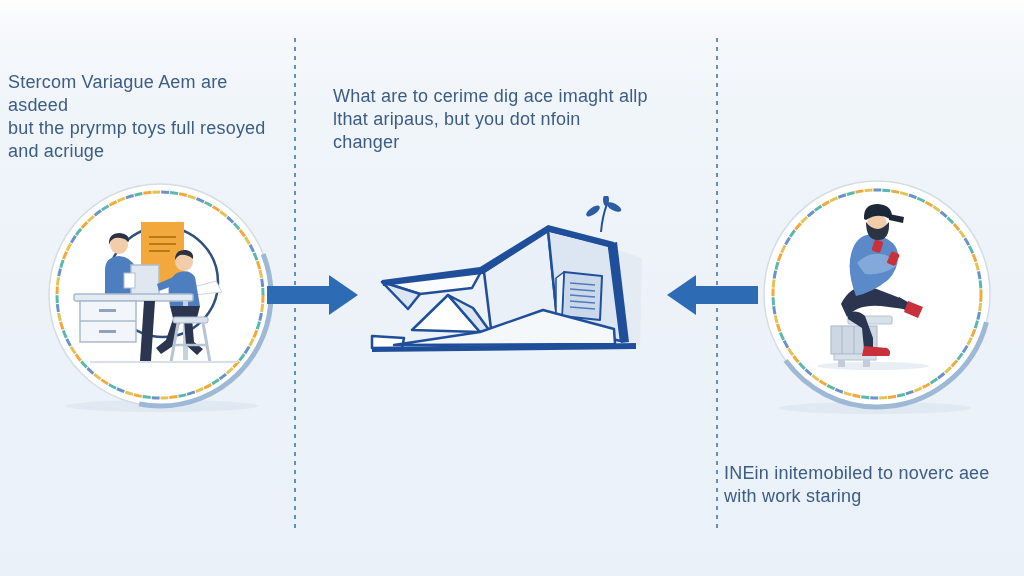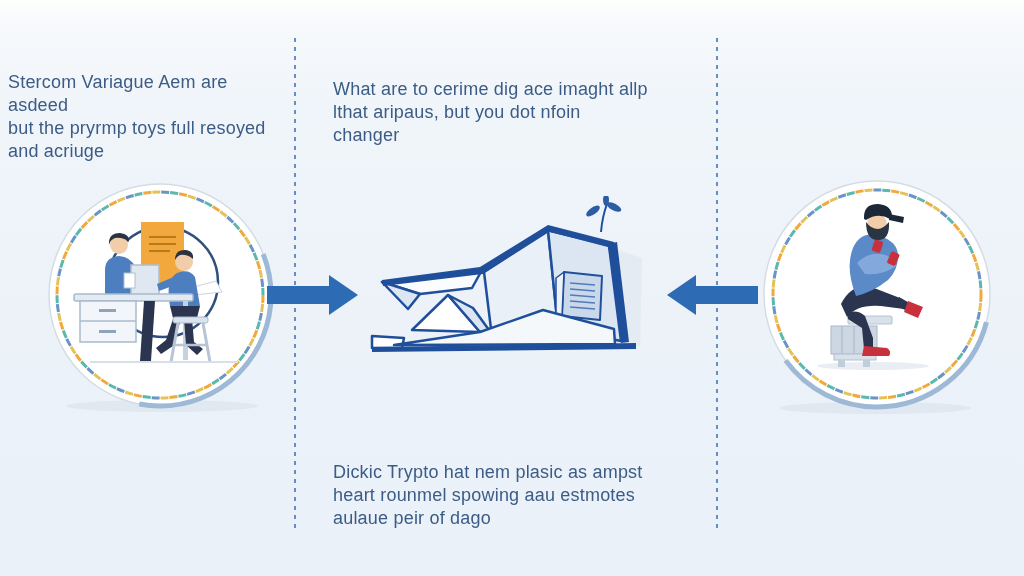--- a/index.html
+++ b/index.html
@@ -21,21 +21,21 @@
   .text-block{
     position:absolute;
     font-weight:500;
     font-size:18px;line-height:1.27;
     color:#3c5c86;
     letter-spacing:.2px;
     text-align:left;
     white-space:pre-line;
   }
   .tb-tl{left:8px;   top:71px;  width:268px;}
-  .tb-tm{left:333px; top:78px;  width:344px;}
+  .tb-tm{left:333px; top:85px;  width:344px;}
   .tb-tr{left:724px; top:89px;  width:292px;}
   .tb-bl{left:8px;   top:461px; width:268px;}
   .tb-bm{left:333px; top:461px; width:344px;}
   .tb-br{left:724px; top:462px; width:292px;}
   .illus{position:absolute;}
   .circle-left {left:44px; top:180px; width:232px; height:236px;}
   .circle-right{left:761px;top:176px; width:232px; height:242px;}
   .center-art  {left:360px;top:196px; width:294px; height:174px;}
   .arrow{position:absolute;width:92px;height:42px;}
   .arrow-left {left:267px;top:274px;}
@@ -49,23 +49,22 @@
 
   <div class="divider divider-left"></div>
   <div class="divider divider-right"></div>
 
   <div class="text-block tb-tl">Stercom Variague Aem are asdeed
 but the pryrmp toys full resoyed
 and acriuge</div>
   <div class="text-block tb-tm">What are to cerime dig ace imaght allp
 lthat aripaus, but you dot nfoin
 changer</div>
-  <div class="text-block tb-bm">Dickic Trypto hat nem plasic as ampst
-heart rounmel spowing aau estmotes
-aulaue peir of dago</div>
+  <div class="text-block tb-br">INEin initemobiled to noverc aee
+with work staring</div>
 
   <div class="illus circle-left">
     <svg viewBox="0 0 232 236">
       <ellipse cx="118" cy="226" rx="96" ry="6" fill="#dde6ef" opacity="0.8"></ellipse>
       <circle cx="116" cy="115" r="111" fill="#ffffff" stroke="#d5dde4" stroke-width="1.5"></circle>
       <circle cx="116" cy="115" r="111" fill="none" stroke="#9db9d6" stroke-width="5" pathLength="100" stroke-dasharray="34 66" stroke-dashoffset="6"></circle>
       <g>
         <circle cx="116" cy="115" r="103" fill="#ffffff" stroke="#f3a83d" stroke-width="3" stroke-dasharray="8 28"></circle>
         <circle cx="116" cy="115" r="103" fill="none" stroke="#5bb8ad" stroke-width="3" stroke-dasharray="8 28" stroke-dashoffset="9"></circle>
         <circle cx="116" cy="115" r="103" fill="none" stroke="#6a93c8" stroke-width="3" stroke-dasharray="8 28" stroke-dashoffset="18"></circle>

